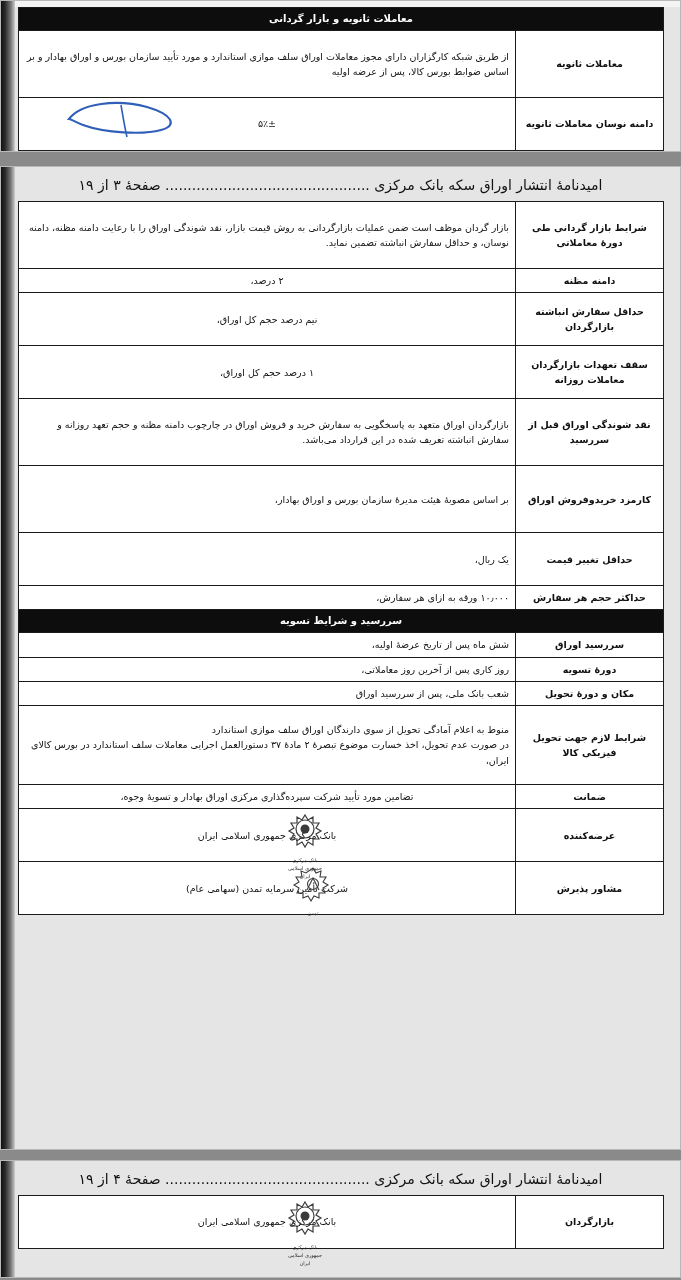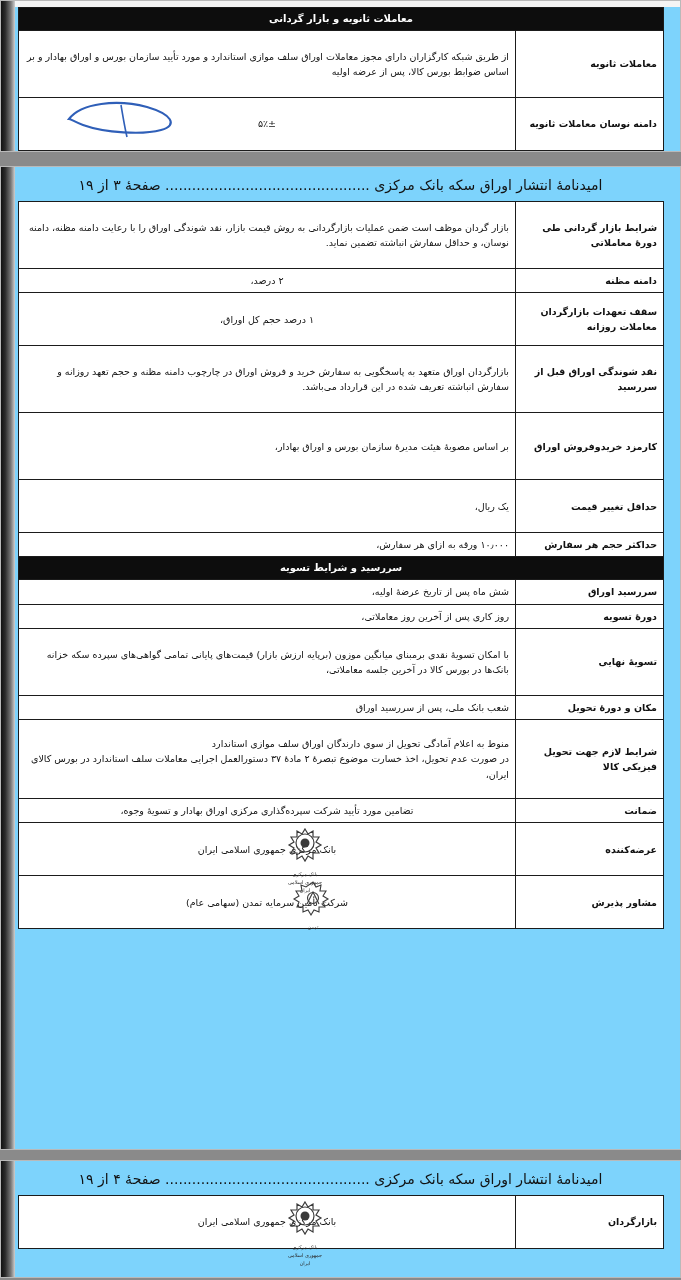--- a/index.html
+++ b/index.html
@@ -11,21 +11,21 @@
     width: 681px;
     font-family: "DejaVu Sans", sans-serif;
     -webkit-font-smoothing: antialiased;
   }
   .page {
     width: 681px;
     position: relative;
   }
   
   .scan {
-    background: #7dd3fc;
+    background: #e5e5e5;
     margin: 0 auto;
     position: relative;
     box-sizing: border-box;
     border: 1px solid #b9b9b9;
     overflow: hidden;
   }
   .gap {
     height: 14px;
     background: #8a8a8a;
   }
@@ -52,20 +52,21 @@
   table.doc td {
     border: 1px solid #1b1b1b;
     padding: 4px 6px;
     vertical-align: middle;
     font-size: 9.5px;
     line-height: 1.6;
     color: #111;
   }
   td.label {
     width: 148px;
+    text-align: center;
     font-weight: bold;
     letter-spacing: .2px;
     font-size: 10px;
   }
   td.value {
     text-align: right;
     padding-right: 10px;
   }
   td.value.center { text-align: center; }
   tr.section td {
@@ -171,20 +172,24 @@
       <tbody>
           <tr>
         <td class="label">شرایط بازار گردانی طی دورهٔ معاملاتی</td>
         <td class="value vtall">بازار گردان موظف است ضمن عملیات بازارگردانی به روش قیمت بازار، نقد شوندگی اوراق را با رعایت دامنه مظنه، دامنه نوسان، و حداقل سفارش انباشته تضمین نماید.</td>
       </tr>
       <tr>
         <td class="label">دامنه مظنه</td>
         <td class="value center">۲ درصد،</td>
       </tr>
       <tr>
+        <td class="label">حداقل سفارش انباشته بازارگردان</td>
+        <td class="value center tall">نیم درصد حجم کل اوراق،</td>
+      </tr>
+      <tr>
         <td class="label">سقف تعهدات بازارگردان معاملات روزانه</td>
         <td class="value center tall">۱ درصد حجم کل اوراق،</td>
       </tr>
       <tr>
         <td class="label">نقد شوندگی اوراق قبل از سررسید</td>
         <td class="value vtall">بازارگردان اوراق متعهد به پاسخگویی به سفارش خرید و فروش اوراق در چارچوب دامنه مظنه و حجم تعهد روزانه و سفارش انباشته تعریف شده در این قرارداد می‌باشد.</td>
       </tr>
       <tr>
         <td class="label">کارمزد خریدوفروش اوراق</td>
         <td class="value vtall">بر اساس مصوبهٔ هیئت مدیرهٔ سازمان بورس و اوراق بهادار،</td>
@@ -202,24 +207,20 @@
         <td colspan="2">سررسید و شرایط تسویه</td>
       </tr>
 
       <tr>
         <td class="label">سررسید اوراق</td>
         <td class="value">شش ماه پس از تاریخ عرضهٔ اولیه،</td>
       </tr>
       <tr>
         <td class="label">دورهٔ تسویه</td>
         <td class="value">روز کاری پس از آخرین روز معاملاتی،</td>
-      </tr>
-      <tr>
-        <td class="label">تسویهٔ نهایی</td>
-        <td class="value vtall">با امکان تسویهٔ نقدی برمبنای میانگین موزون (برپایه ارزش بازار) قیمت‌های پایانی تمامی گواهی‌های سپرده سکه خزانه بانک‌ها در بورس کالا در آخرین جلسه معاملاتی،</td>
       </tr>
       <tr>
         <td class="label">مکان و دورهٔ تحویل</td>
         <td class="value">شعب بانک ملی، پس از سررسید اوراق</td>
       </tr>
       <tr>
         <td class="label">شرایط لازم جهت تحویل فیزیکی کالا</td>
         <td class="value xtall" style="white-space:pre-line;">منوط به اعلام آمادگی تحویل از سوی دارندگان اوراق سلف موازی استاندارد
 در صورت عدم تحویل، اخذ خسارت موضوع تبصرهٔ ۲ مادهٔ ۳۷ دستورالعمل اجرایی معاملات سلف استاندارد در بورس کالای ایران،</td>
       </tr>

